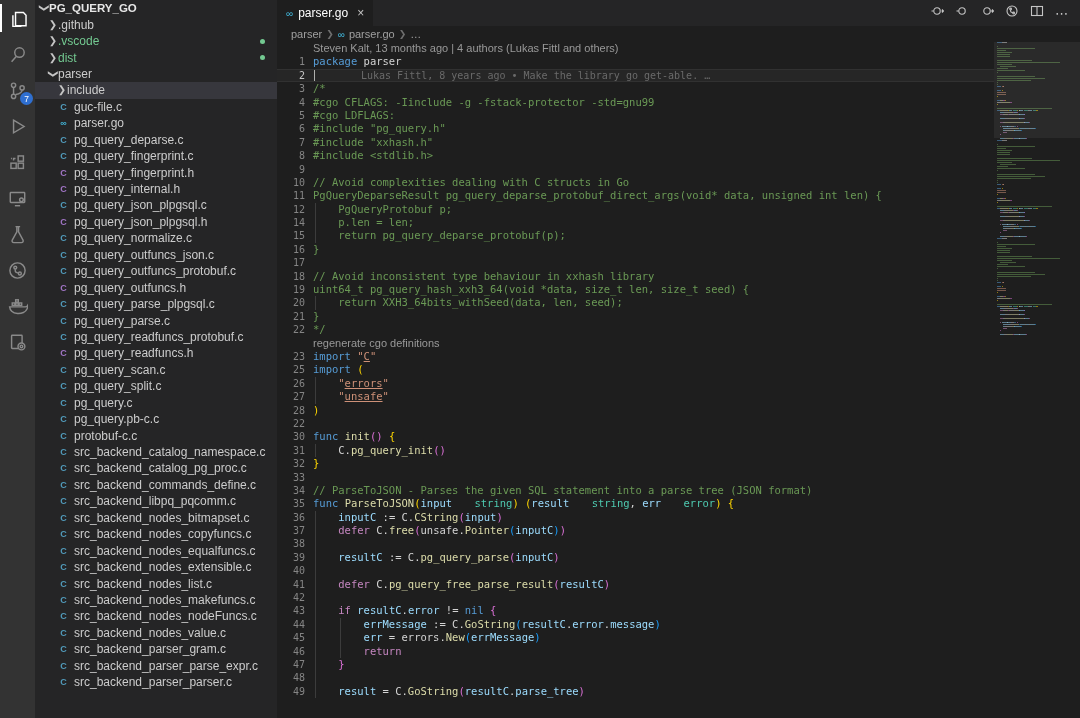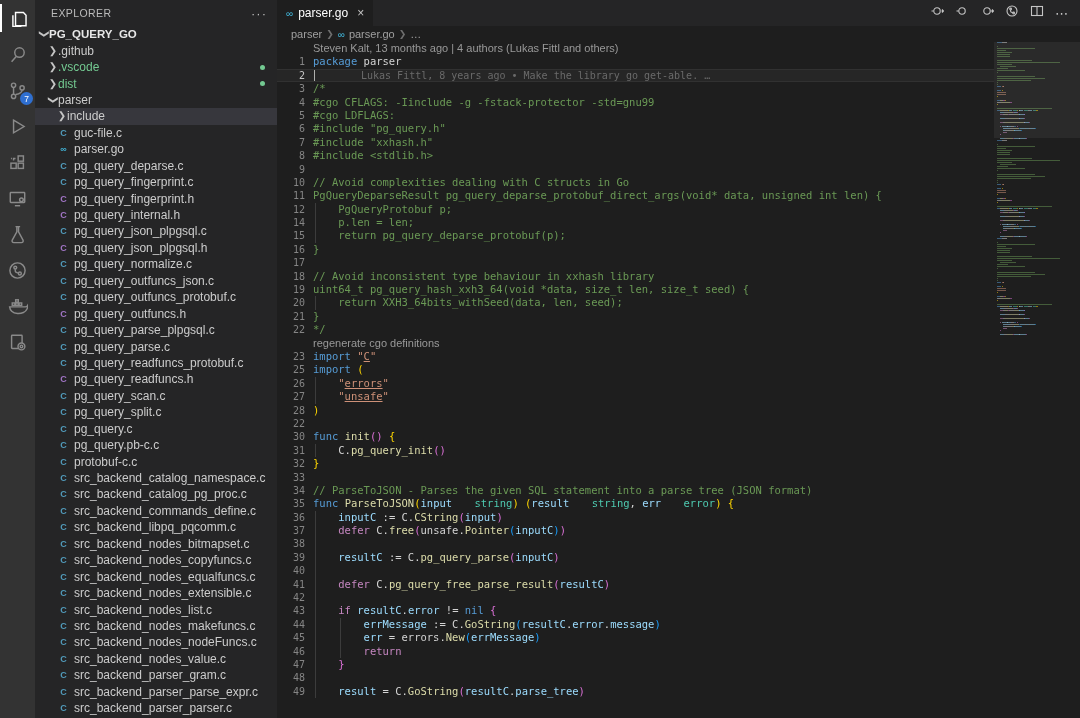--- a/index.html
+++ b/index.html
@@ -147,24 +147,20 @@
       <div class="act-item">
         <svg viewBox="0 0 16 16">
           <rect x="3.5" y="2.5" width="8" height="10" rx="0.5"></rect>
           <circle cx="11" cy="11" r="2.6" fill="#333" stroke="#8a8a8a"></circle>
           <circle cx="11" cy="11" r="1"></circle>
         </svg>
       </div>
     </div>
 
   <div id="sidebar">
-    <div id="sb-header">
-      <span id="sb-title">EXPLORER</span>
-      <span id="sb-more">···</span>
-    </div>
     <div id="tree">
         <div class="trow bold" style="padding-left: 4px;">
           <span class="twist">
             <span class="chev down">❯</span>
           </span>
           <span class="lbl">PG_QUERY_GO</span>
         </div>
         <div class="trow" style="padding-left: 13px;">
           <span class="twist">
             <span class="chev">❯</span>

